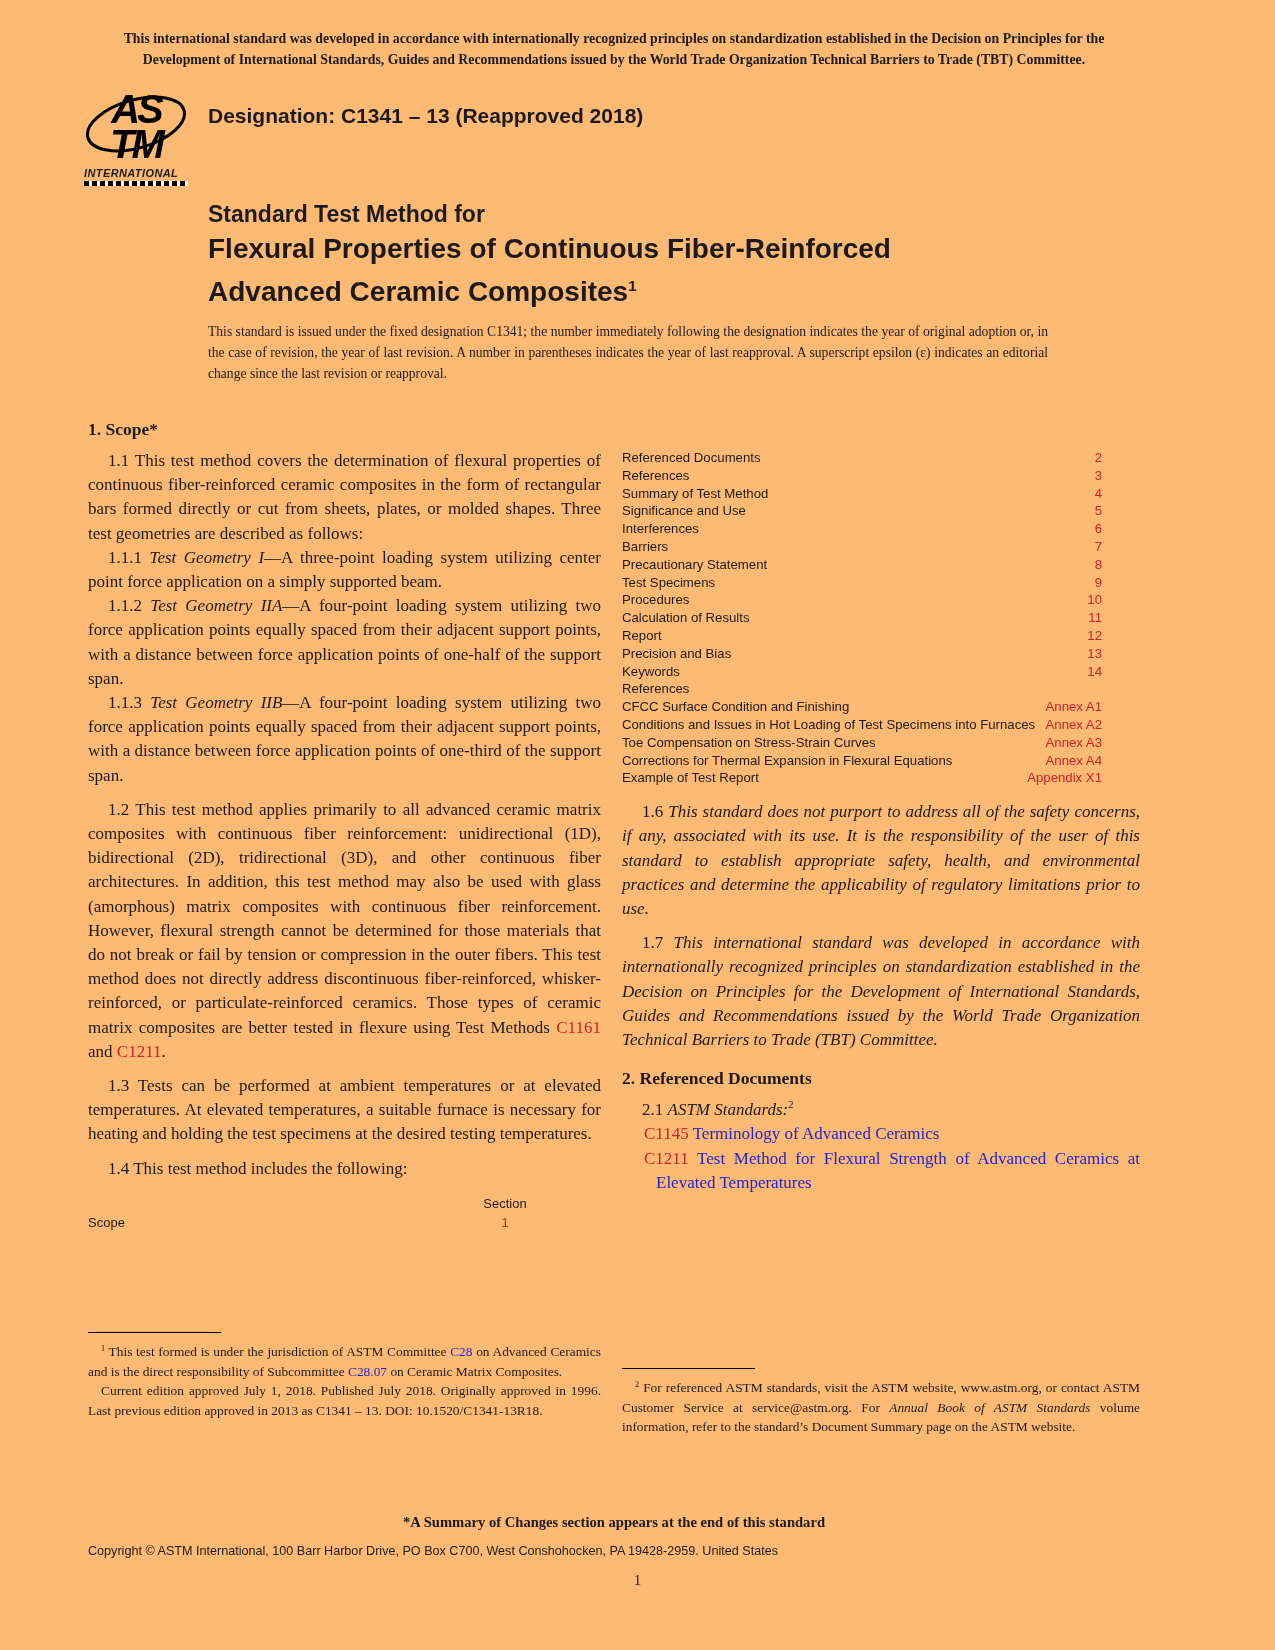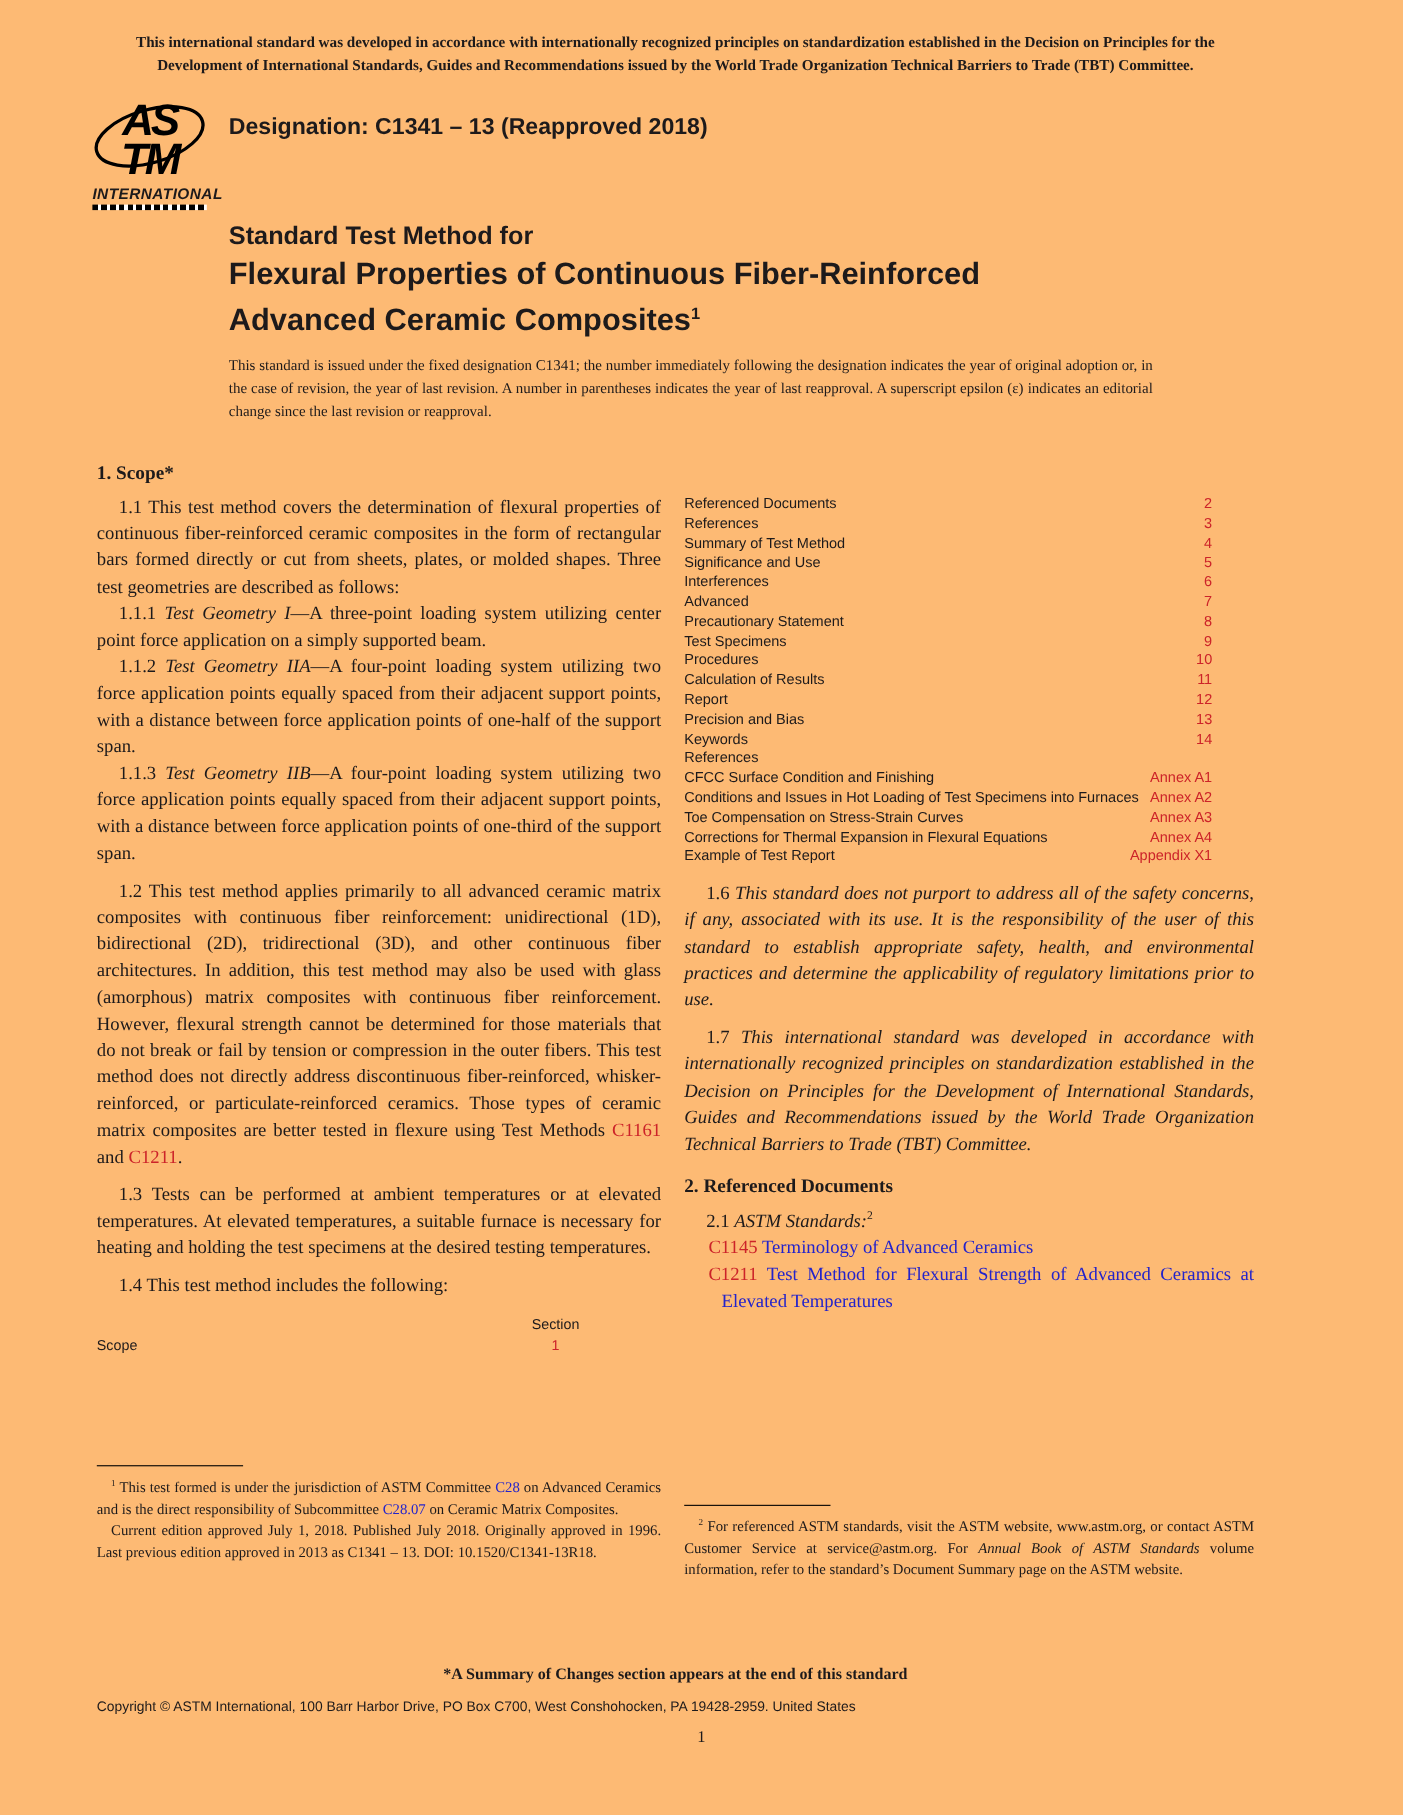--- a/index.html
+++ b/index.html
@@ -10,21 +10,21 @@
   }
   
   .header-note{
     position:absolute;left:88px;top:28px;width:1052px;text-align:center;
     font-weight:bold;font-size:13.8px;line-height:21px;
   }
   
   .logo{position:absolute;left:84px;top:86px;width:112px;}
   .logo-sub{
     font-family:"Liberation Sans", sans-serif;font-weight:bold;font-style:italic;
-    font-size:14px;letter-spacing:.4px;margin-top:1px;
+    font-size:11px;letter-spacing:.4px;margin-top:1px;
   }
   .logo-bar{height:5px;width:104px;margin-top:2px;
     background:repeating-linear-gradient(90deg,#000 0 5px,#fff 5px 8px);}
   .designation{
     position:absolute;left:208px;top:104px;
     font-family:"Liberation Sans", sans-serif;font-weight:bold;font-size:21px;
   }
   
   .title{position:absolute;left:208px;top:199px;font-family:"Liberation Sans", sans-serif;font-weight:bold;}
   .title-line1{font-size:23px;line-height:31px;}
@@ -137,21 +137,21 @@
           <span class="toc-label">Significance and Use</span>
           <span class="toc-value">5</span>
         </div>
 
         <div class="toc-row">
           <span class="toc-label">Interferences</span>
           <span class="toc-value">6</span>
         </div>
 
         <div class="toc-row">
-          <span class="toc-label">Advanced</span>
+          <span class="toc-label">Barriers</span>
           <span class="toc-value">7</span>
         </div>
 
         <div class="toc-row">
           <span class="toc-label">Precautionary Statement</span>
           <span class="toc-value">8</span>
         </div>
 
         <div class="toc-row">
           <span class="toc-label">Test Specimens</span>

